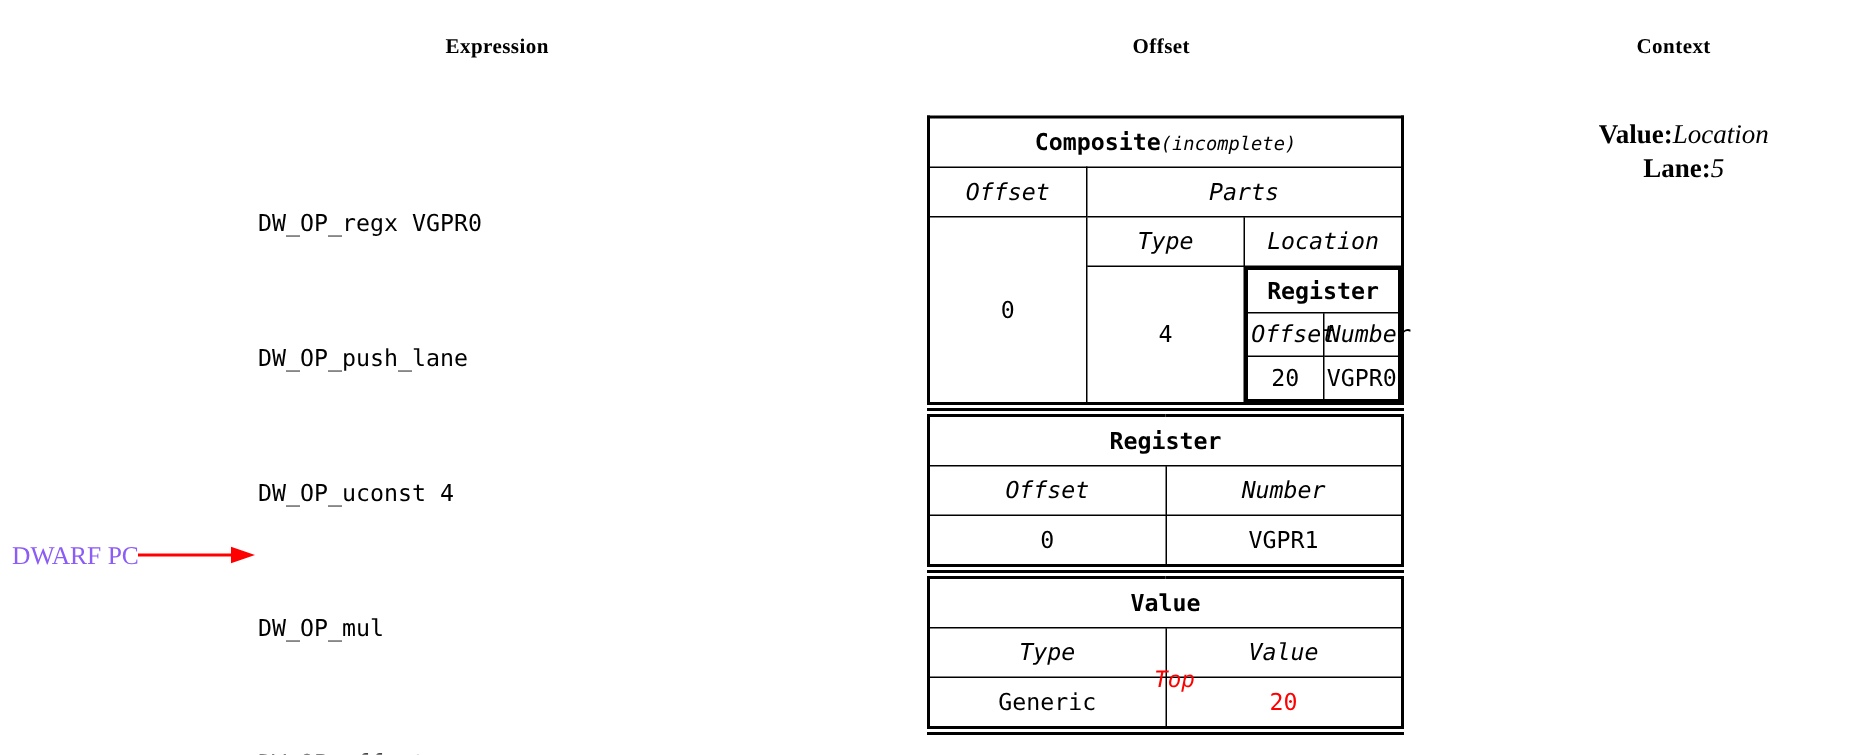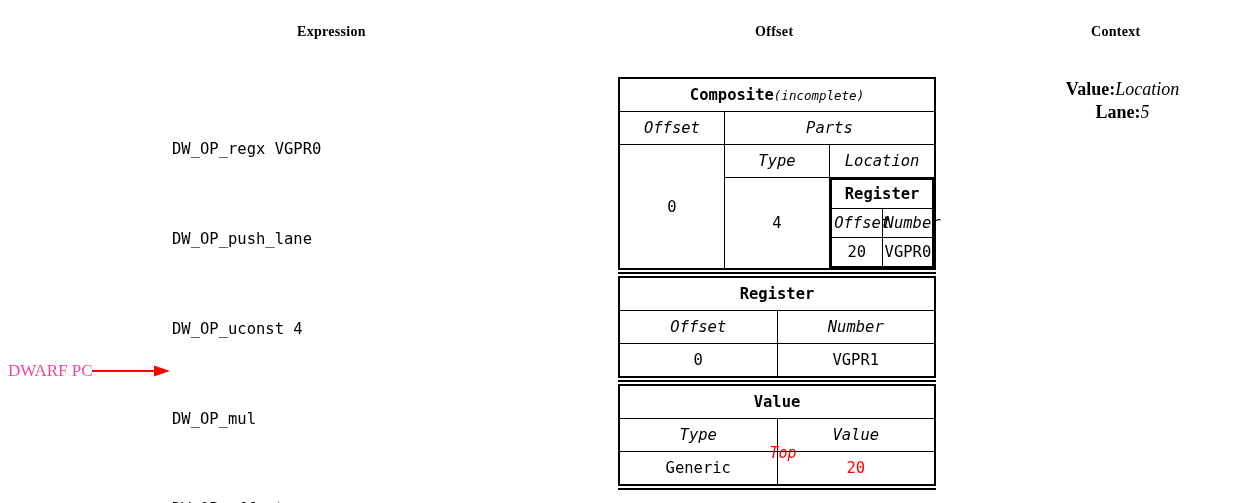--- a/index.html
+++ b/index.html
@@ -38,22 +38,22 @@
     white-space: pre;
   }
   #expression-list .expr-line { height: 30px; }
 
   
   #dwarf-pc-marker {
     position: absolute;
     left: 8px;
     top: 362px;
     display: flex;
-    align-items: flex-end;
-    color: #ec4899;
+    align-items: flex-start;
+    color: #8b5cf6;
   }
   #dwarf-pc-label {
     font-family: "Liberation Serif", serif;
     font-size: 17px;
     white-space: nowrap;
     line-height: 1;
   }
   #dwarf-pc-arrow { display: block; margin-left: -1px; }
 
   

